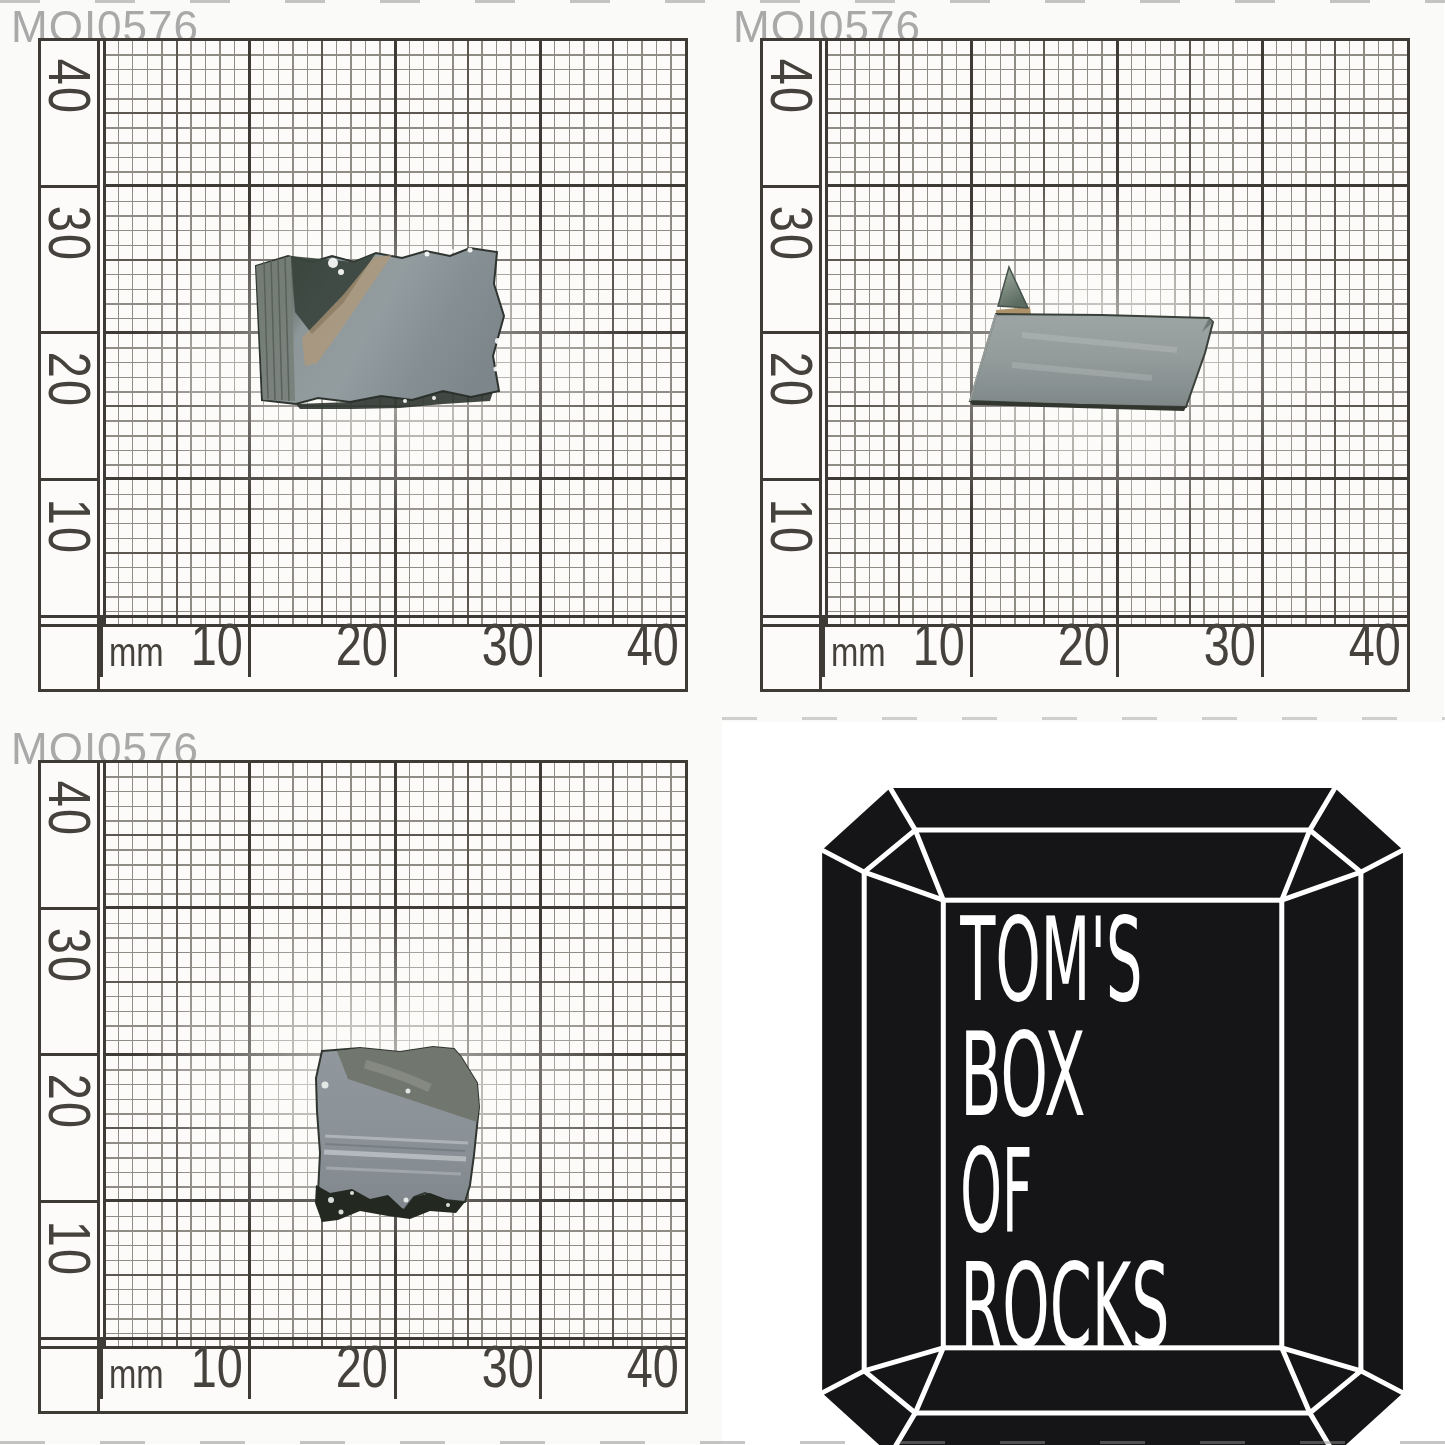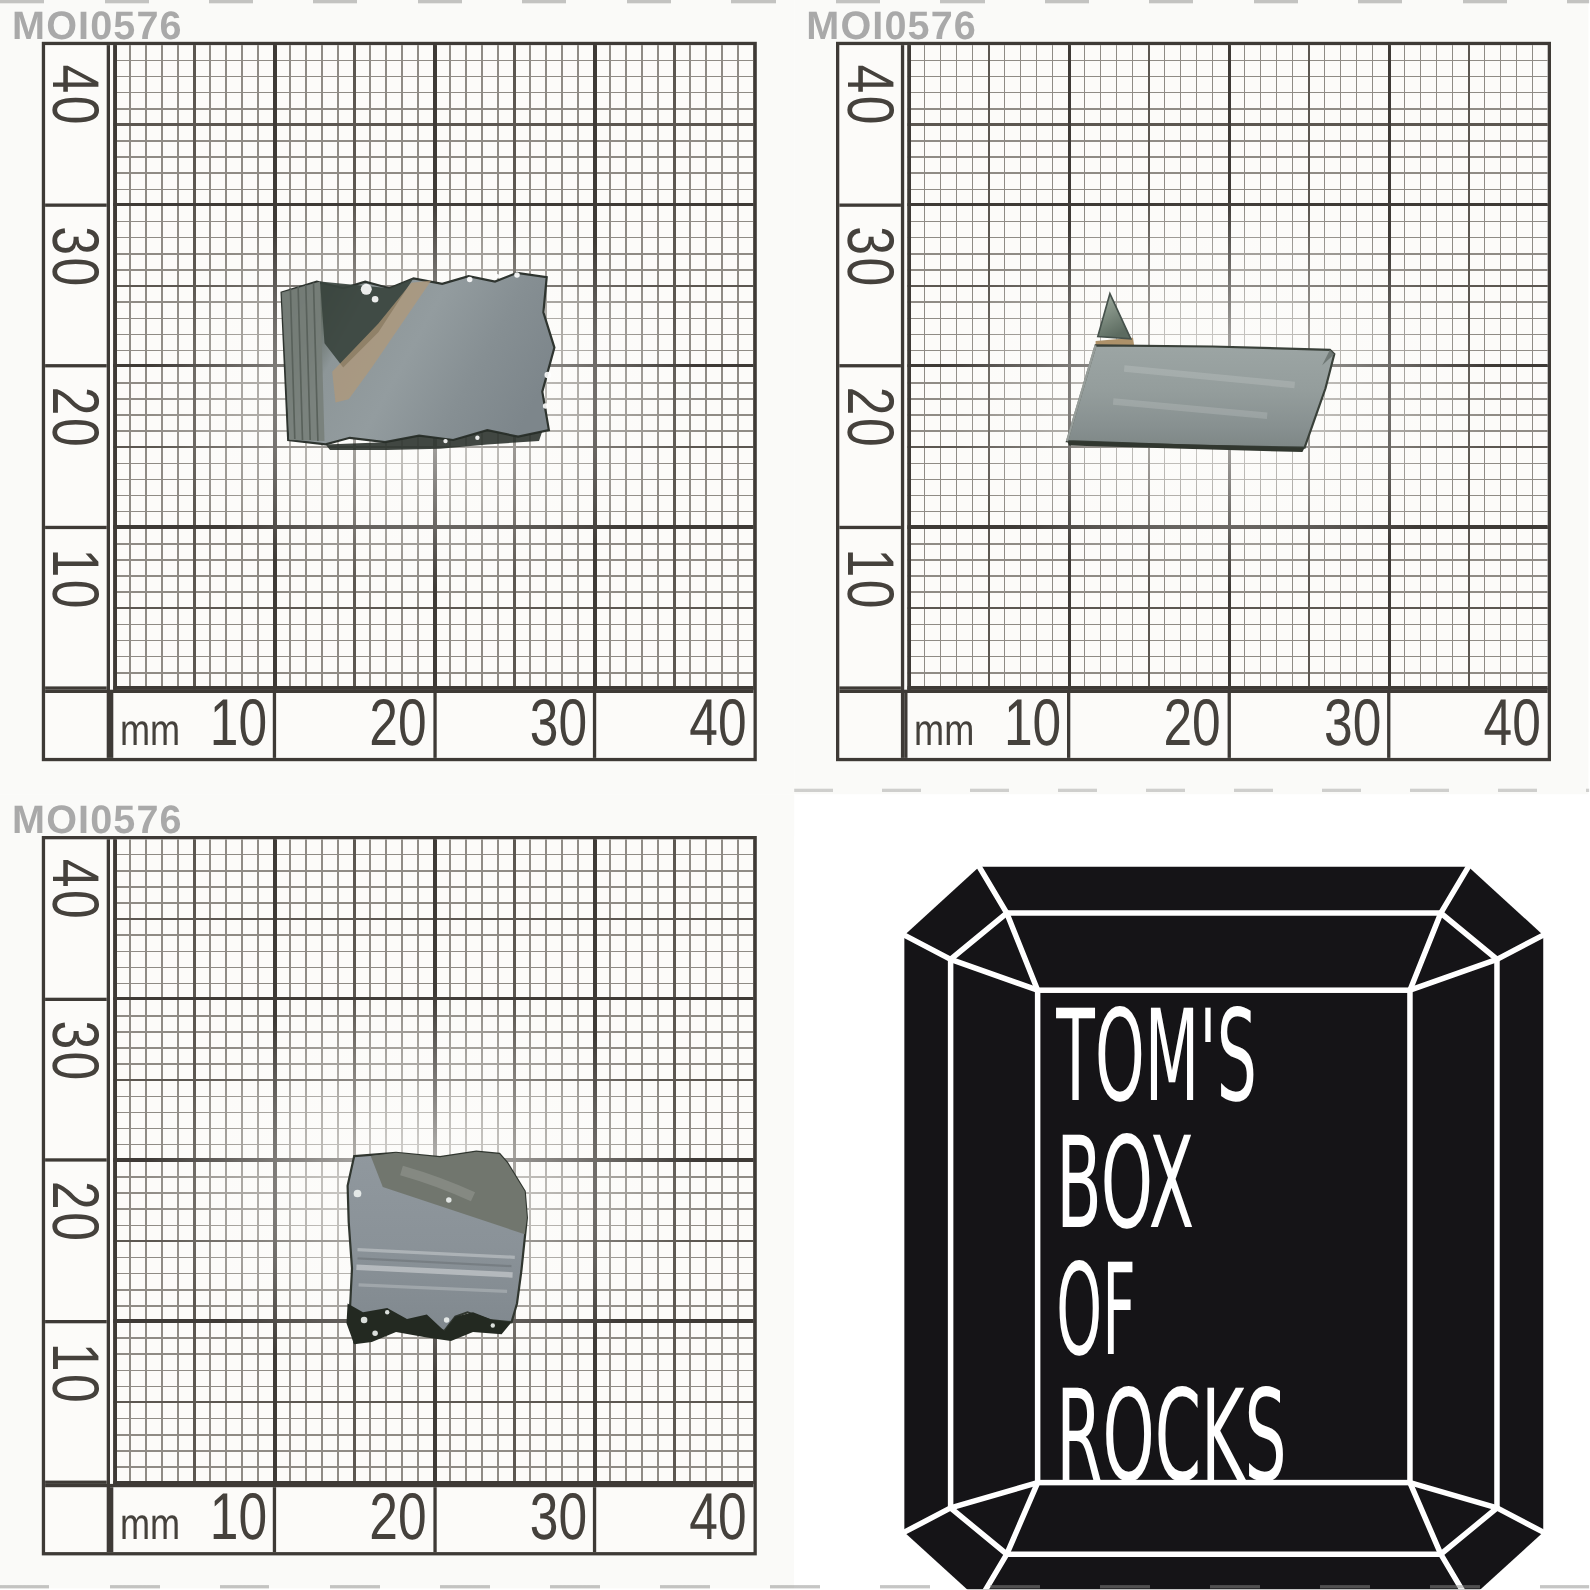--- a/index.html
+++ b/index.html
@@ -1,19 +1,19 @@
 <!DOCTYPE html>
 <html style="--label_gray: #a9a9a9; --axis_text: #45413c; --grid_major: #3e3a36; --grid_medium: #5c5751; --grid_minor: #8f8b85; --paper_bg: #fcfbf9; --photo_bg: #fafaf8; --gem_black: #151417; --logo_text: #ffffff; --specimen_tan: #b29878; --specimen_dark_edge: #272d28; --specimen_olive: #71766e; --specimen_flap_dark: #232921;"><head>
 <meta charset="utf-8">
 <style>
   html,body{margin:0;padding:0;background:#ffffff;}
   .canvas{position:relative;width:1445px;height:1445px;background:#fff;overflow:hidden;
           font-family:"Liberation Sans",sans-serif;}
   .panel{position:absolute;width:722px;height:722px;background:var(--photo_bg);}
-  .spec-label{position:absolute;left:11px;top:2px;font-weight:bold;font-size:36px;
+  .spec-label{position:absolute;left:11px;top:2px;font-weight:normal;font-size:44px;
               color:var(--label_gray);letter-spacing:1px;}
   .paper{position:absolute;left:38px;top:38px;width:650px;height:654px;
          border:3px solid var(--grid_major);box-sizing:border-box;background:var(--paper_bg);}
   
   .ycol{position:absolute;left:0;top:0;width:59px;height:100%;
         border-right:3px solid var(--grid_major);box-sizing:border-box;}
   .ycell{position:relative;height:143.5px;border-bottom:3px solid var(--grid_major);}
   .ycell span{position:absolute;left:50%;top:46px;
               transform:translate(-50%,-50%) rotate(90deg) scaleX(.78);
               font-size:60px;color:var(--axis_text);letter-spacing:3px;white-space:nowrap;}
@@ -22,21 +22,21 @@
     background-image:
       repeating-linear-gradient(90deg, var(--grid_major) 0 3px, transparent 3px 145.5px),
       repeating-linear-gradient(0deg,  var(--grid_major) 0 3px, transparent 3px 146.5px),
       repeating-linear-gradient(90deg, var(--grid_medium) 0 2px, transparent 2px 72.75px),
       repeating-linear-gradient(0deg,  var(--grid_medium) 0 2px, transparent 2px 73.25px),
       repeating-linear-gradient(90deg, var(--grid_minor) 0 1.4px, transparent 1.4px 14.55px),
       repeating-linear-gradient(0deg,  var(--grid_minor) 0 1.4px, transparent 1.4px 14.65px);}
   .wash{position:absolute;inset:0;
         background:radial-gradient(ellipse 60% 42% at 48% 54%, rgba(252,252,250,.72), rgba(252,252,250,0) 72%);}
   
-  .xrow{position:absolute;left:0;bottom:0;width:100%;height:62px;display:flex;
+  .xrow{position:absolute;left:0;bottom:12px;width:100%;height:62px;display:flex;
         border-top:3px solid var(--grid_major);box-sizing:border-box;justify-content:space-between;}
   .xrow .cell{box-sizing:border-box;border-right:3px solid var(--grid_major);
               display:flex;align-items:flex-end;justify-content:flex-end;
               padding:0 6px 2px 6px;}
   .xrow .corner{flex:0 0 62px;}
   .xrow .c1{flex:0 0 145.5px;justify-content:space-between;}
   .xrow .cmid{flex:0 0 145.5px;}
   .xrow .clast{flex:1;border-right:none;}
   .num{display:inline-block;transform:scaleX(.78);transform-origin:right bottom;
        font-size:60px;color:var(--axis_text);line-height:1.0;}

